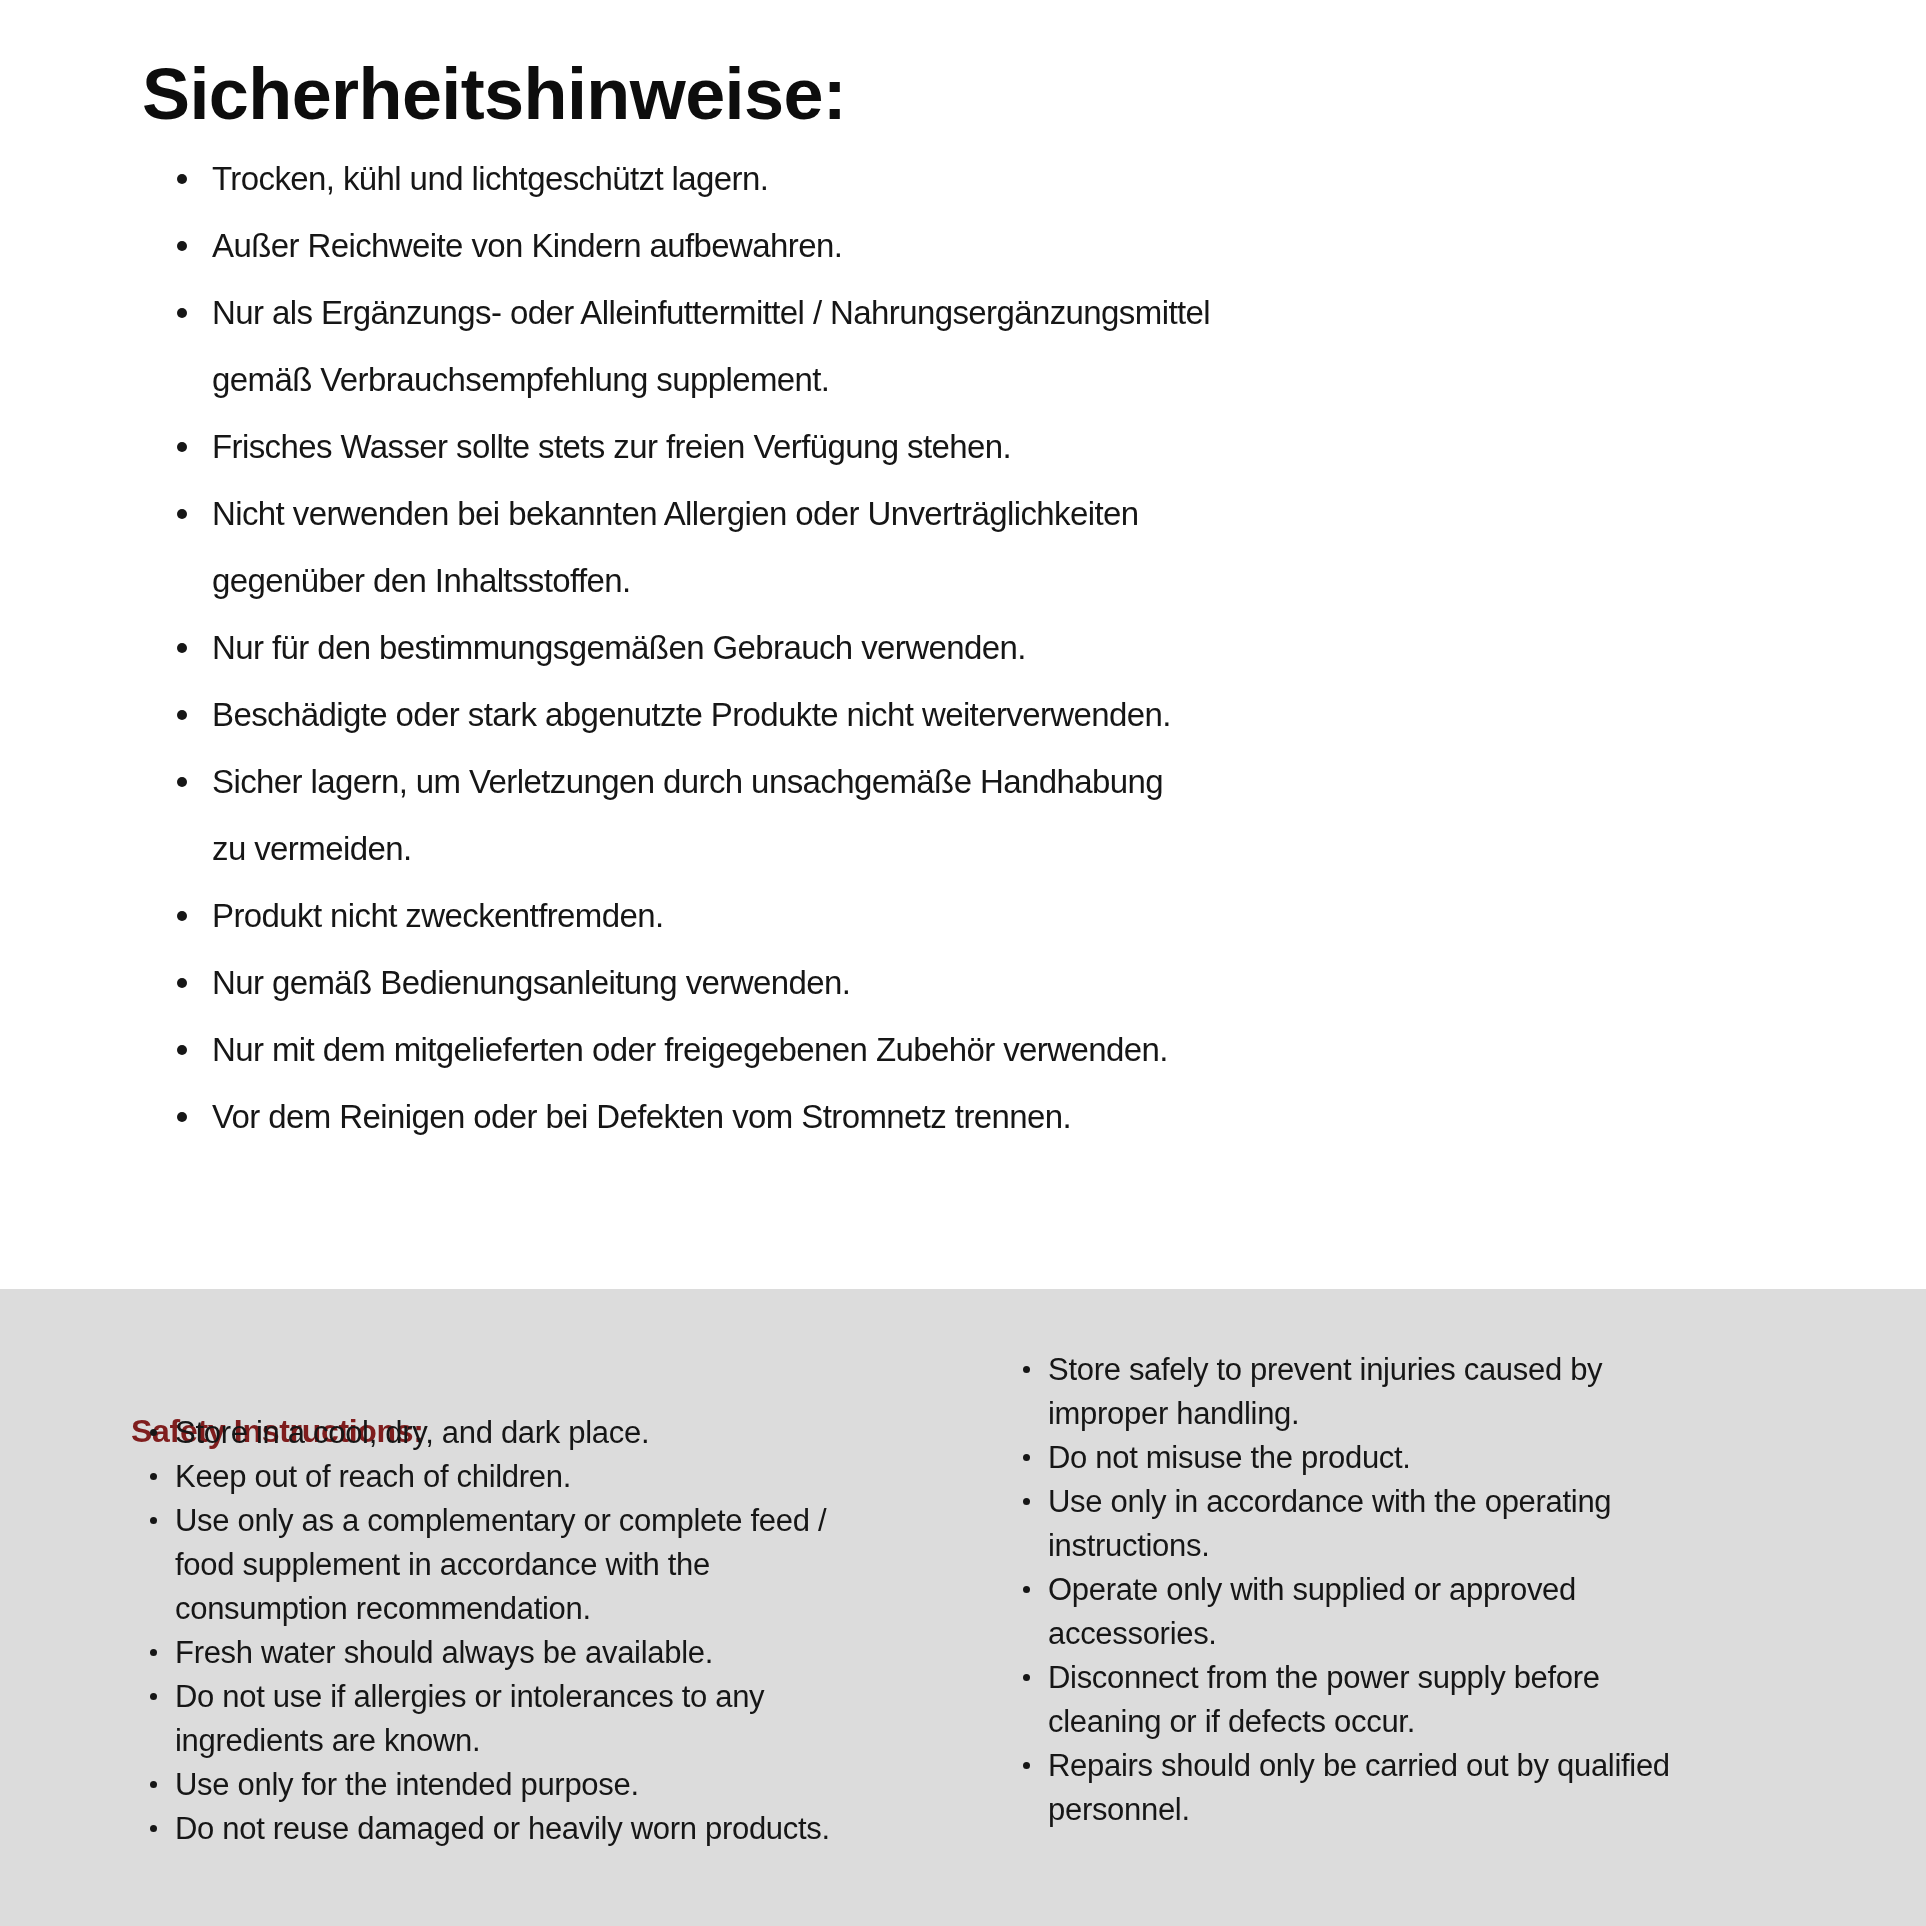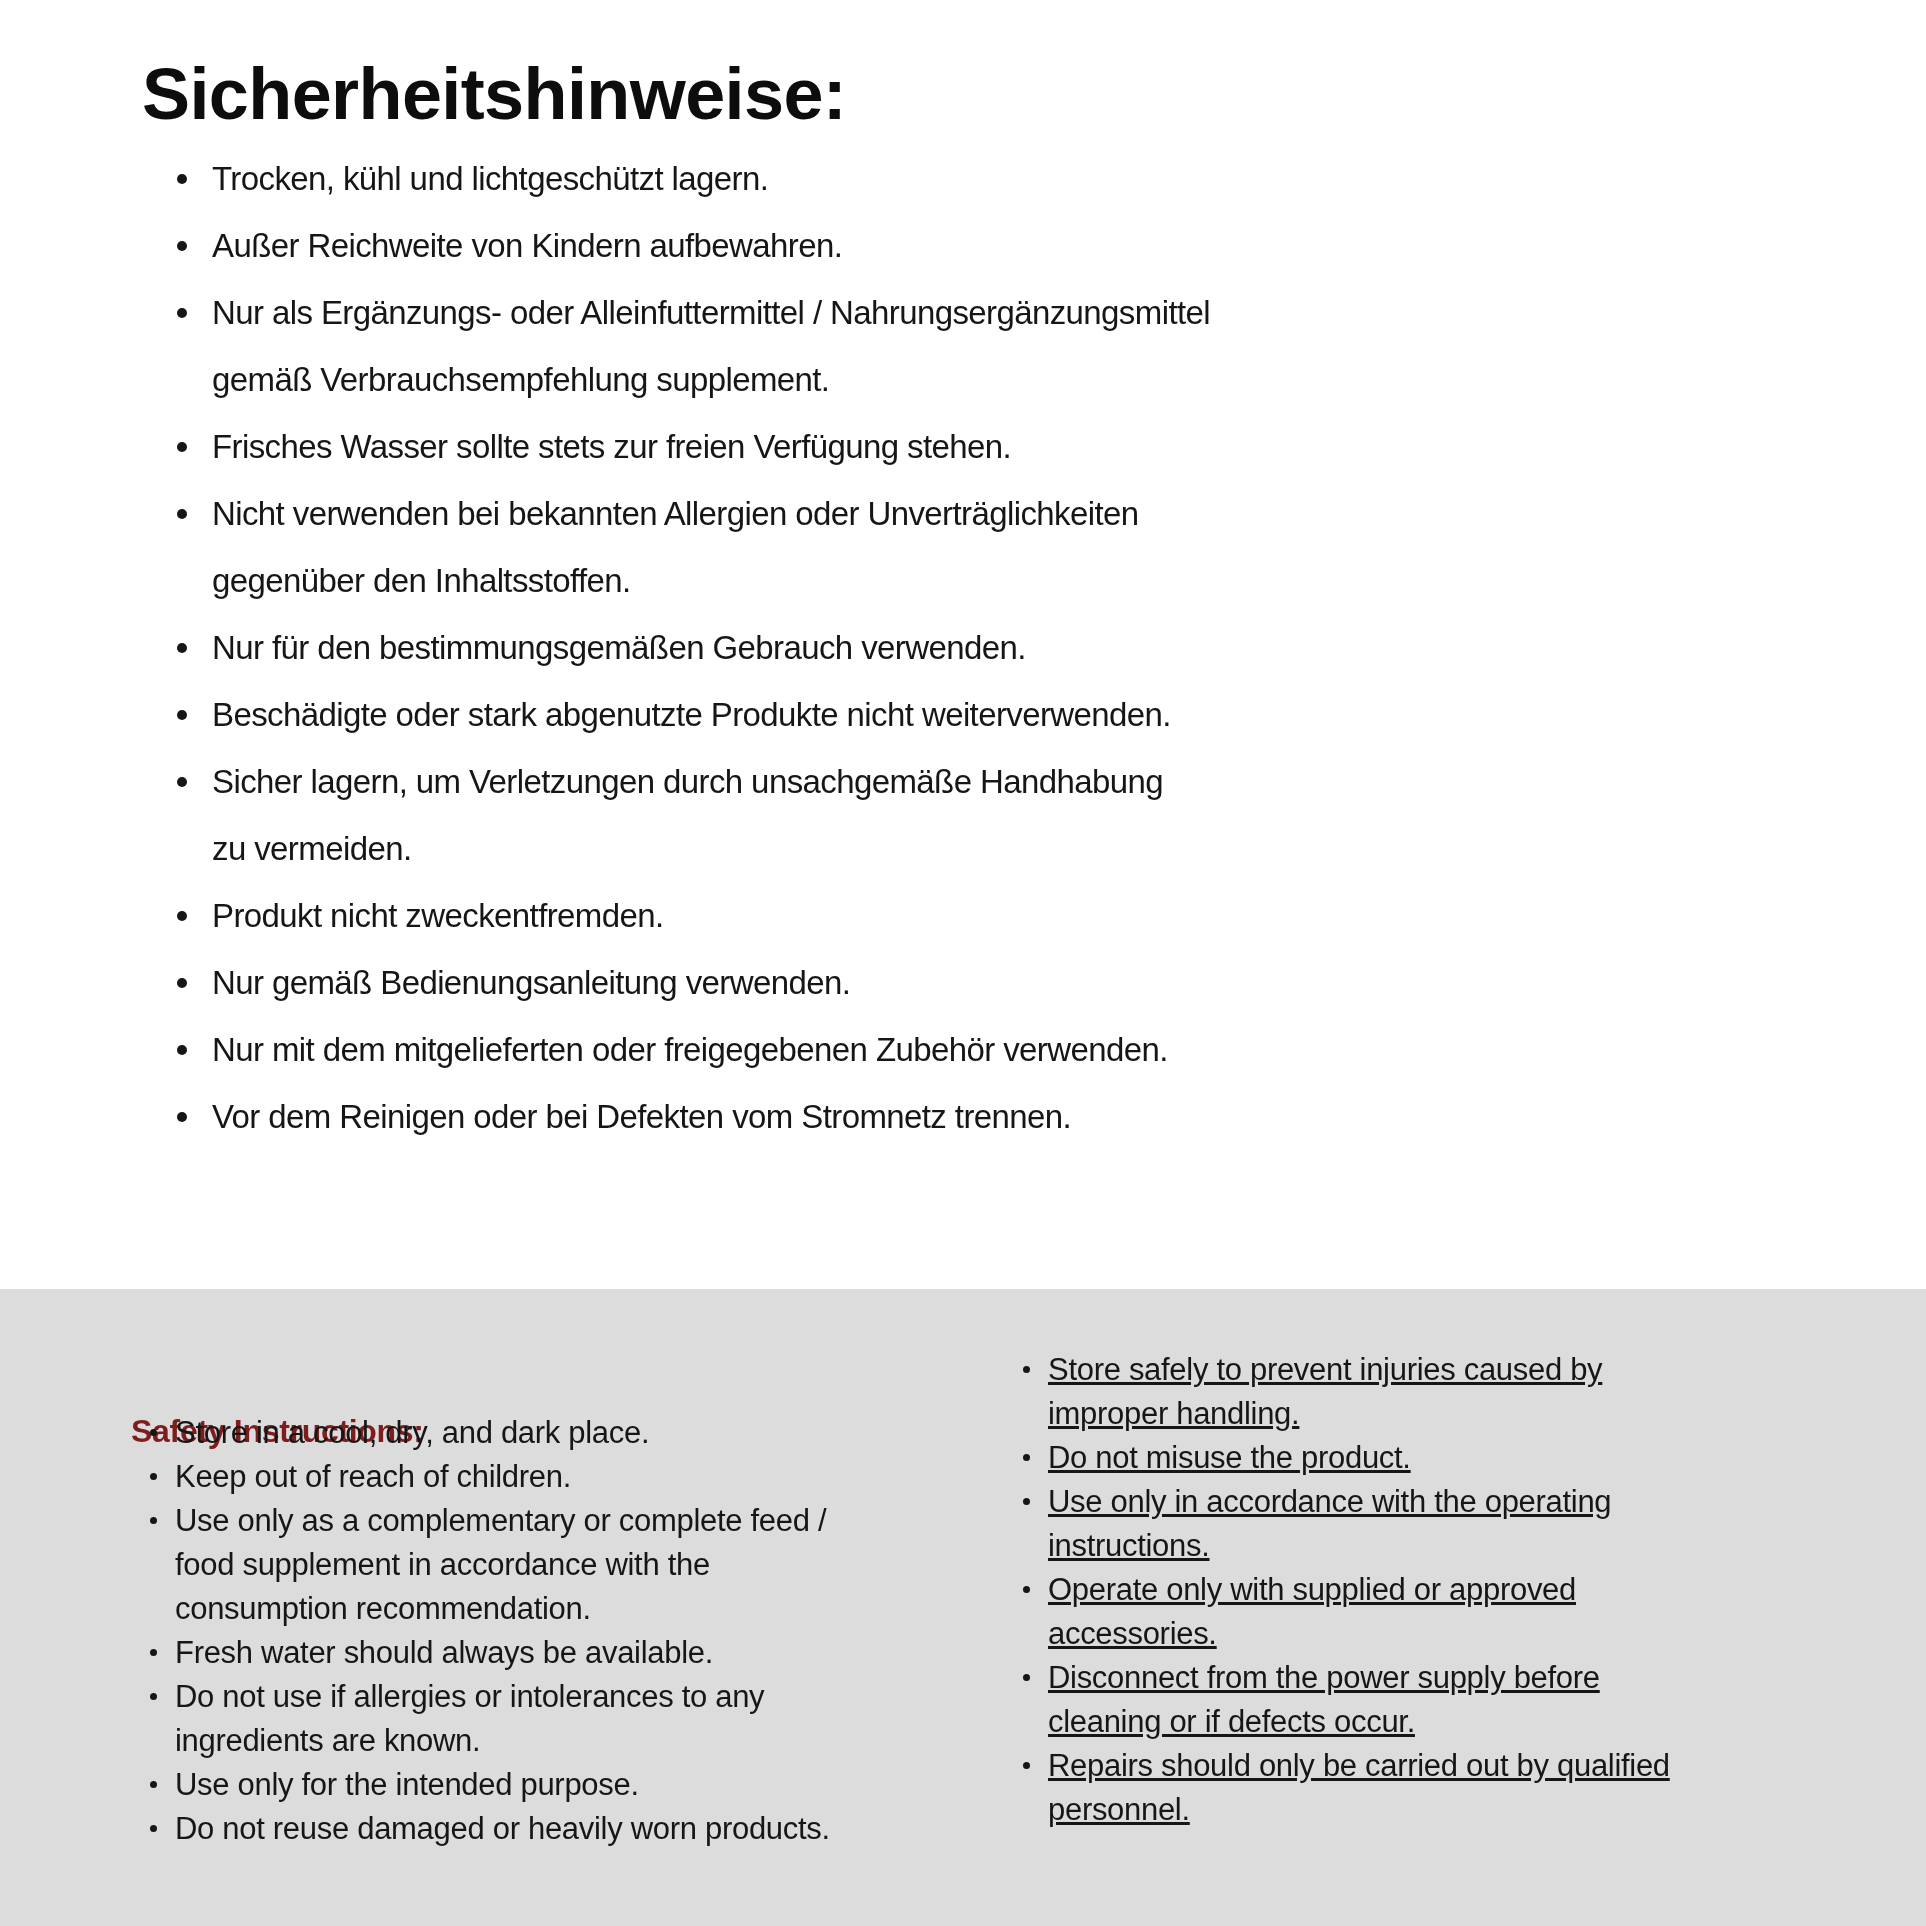--- a/index.html
+++ b/index.html
@@ -46,21 +46,21 @@
   .en-list .item{
     position:relative;padding-left:26px;
     font-size:31px;line-height:44px;letter-spacing:-0.3px;
   }
   .en-list .item .dot{
     position:absolute;left:1.3px;top:18px;
     width:7px;height:7px;border-radius:50%;
     background:#161616;
   }
   .en-list-left{left:149px;top:1411px;width:835px;}
-  .en-list-right{left:1022px;top:1348px;width:873px;text-decoration:underline;}
+  .en-list-right{left:1022px;top:1348px;width:873px;}
 </style>
 </head>
 <body>
 
 <div class="page">
 
   <div class="de-heading">Sicherheitshinweise:</div>
 
   <ul class="de-list">
       <li class="item">

